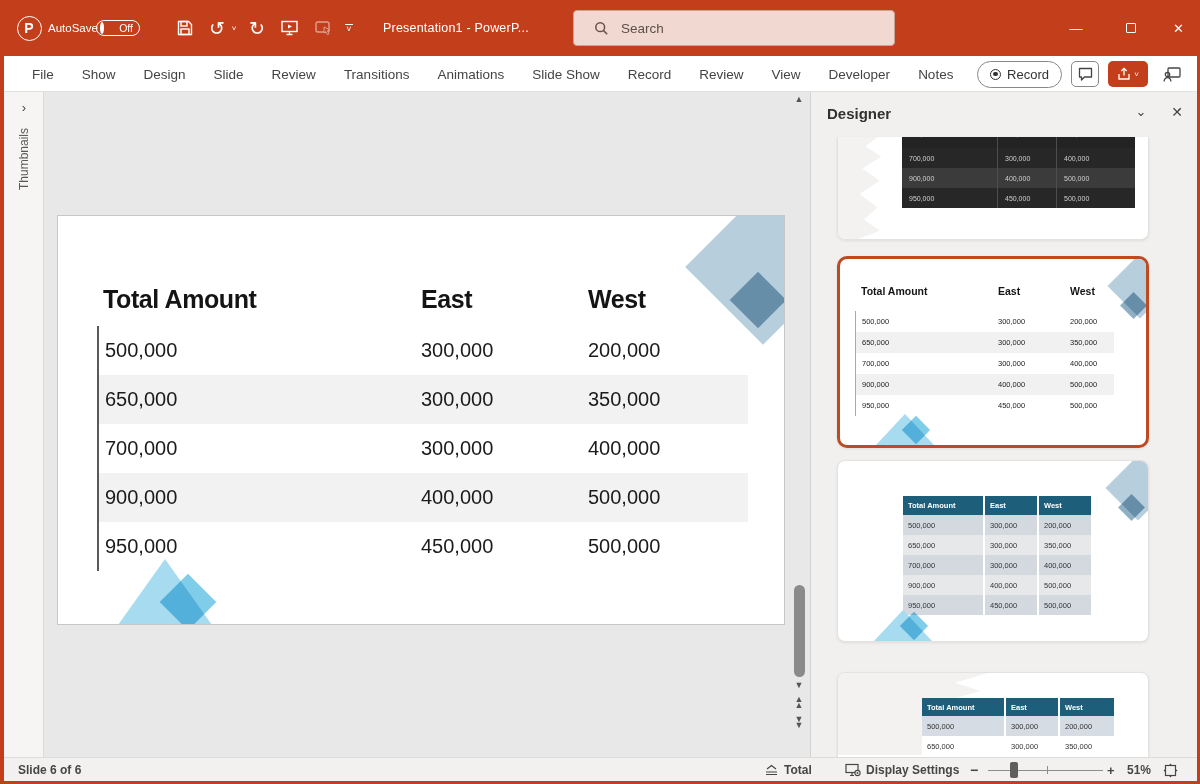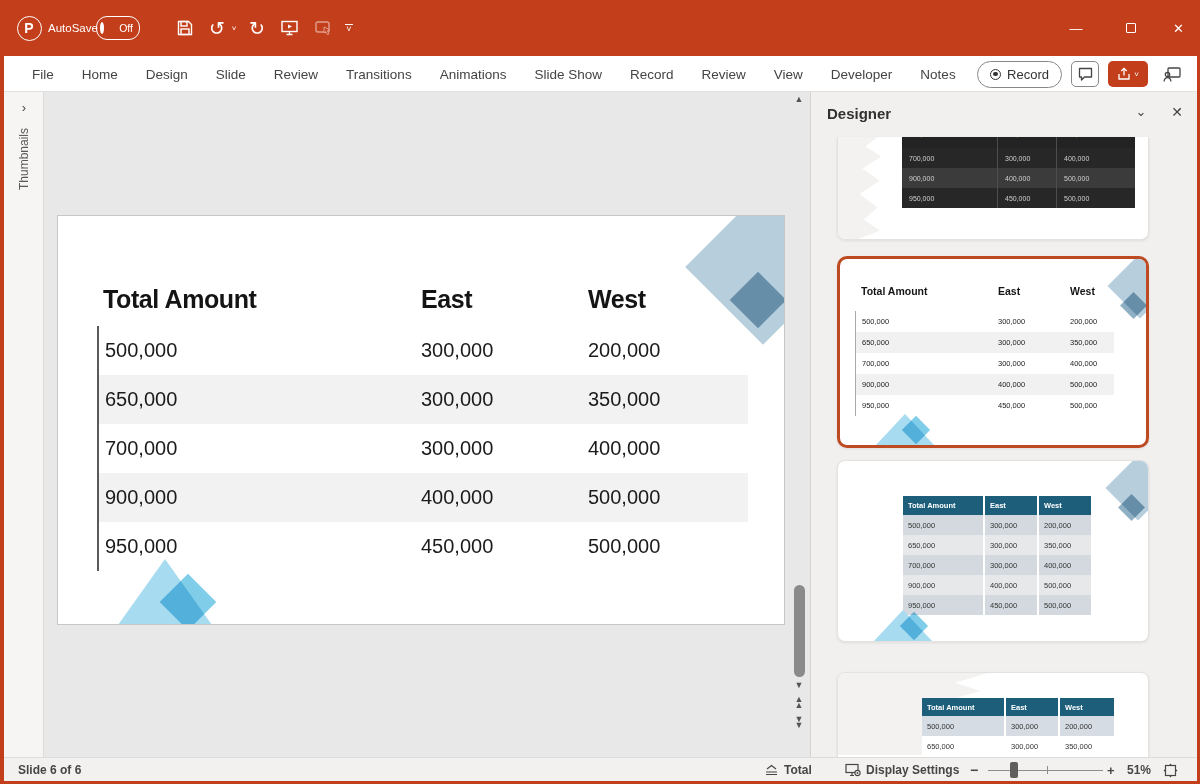--- a/index.html
+++ b/index.html
@@ -12,21 +12,21 @@
   .wb-right { right:0; top:56px; width:3px; bottom:0; }
   .wb-bottom { left:0; right:0; bottom:0; height:3px; }
 
   
   .titlebar { position:absolute; left:0; top:0; width:1200px; height:56px; background:#C33E1B; color:#fff; z-index:50; }
   .titlebar .item { position:absolute; top:0; height:56px; display:flex; align-items:center; justify-content:center; }
   .pp-logo { left:14px; width:30px; }
   .pp-logo .disc { width:25px; height:25px; border:1.8px solid #fff; border-radius:50%; display:flex; align-items:center; justify-content:center; font-weight:bold; font-size:14px; }
   .autosave-label { left:48px; font-size:11.5px; }
   .autosave-toggle { left:96px; }
-  .toggle-pill { width:44px; height:24px; border:1.5px solid #fff; border-radius:11px; display:flex; align-items:center; padding:0 6px 0 3px; gap:15px; }
+  .toggle-pill { width:44px; height:16px; border:1.5px solid #fff; border-radius:11px; display:flex; align-items:center; padding:0 6px 0 3px; gap:15px; }
   .toggle-knob { width:12px; height:12px; background:#fff; border-radius:50%; }
   .toggle-state { font-size:10.5px; color:#fff; }
   .qat-btn { width:30px; cursor:default; }
   .qat-save { left:170px; } .qat-undo { left:202px; font-size:19px; } .qat-undo-dd { left:228px; width:12px; font-size:8px; }
   .qat-redo { left:242px; font-size:19px; } .qat-present { left:274px; } .qat-pointer { left:308px; opacity:.5; }
   .qat-chevron { left:340px; width:18px; flex-direction:column; font-size:9px; line-height:5px; }
   .qat-chevron .bar { width:8px; border-top:1.2px solid #fff; margin-bottom:2px; }
   .doc-title { left:383px; font-size:12.5px; letter-spacing:.2px; }
   .searchbox { position:absolute; left:573px; top:10px; width:322px; height:36px; background:#F1D8D0; border:1px solid #C9A294; border-radius:4px; display:flex; align-items:center; padding-left:20px; gap:12px; }
   .searchbox .search-text { font-size:13.5px; color:#5D4F49; }
@@ -179,33 +179,41 @@
     <div class="item qat-btn qat-pointer">
       <svg width="19" height="18" viewBox="0 0 19 18">
           <rect x="2" y="3" width="13" height="10" rx="2" fill="none" stroke="#fff" stroke-width="1.4"></rect>
           <path d="M10 8l6 3-2.6.8 1.6 3-1.6.8-1.6-3L10 14z" fill="#C33E1B" stroke="#fff" stroke-width="1"></path>
         </svg>
     </div>
     <div class="item qat-btn qat-chevron">
         <div class="bar"></div>
         <span>˅</span>
       </div>
-
+    <div class="item doc-title">Presentation1  -  PowerP...</div>
+
+    <div class="searchbox">
+      <svg width="15" height="15" viewBox="0 0 15 15">
+          <circle cx="6.2" cy="6.2" r="4.4" fill="none" stroke="#6B5049" stroke-width="1.5"></circle>
+          <path d="M9.6 9.6l3.6 3.6" stroke="#6B5049" stroke-width="1.5"></path>
+        </svg>
+      <span class="search-text">Search</span>
+    </div>
 
     <div class="item win-ctrl wc-min">—</div>
     <div class="item win-ctrl wc-max">
         <div class="box"></div>
       </div>
     <div class="item win-ctrl wc-close">✕</div>
   </div>
 
   <div class="ribbon">
     <div class="rtabs">
         <span class="rtab">File</span>
-        <span class="rtab">Home</span>
+        <span class="rtab">Show</span>
         <span class="rtab">Design</span>
         <span class="rtab">Slide</span>
         <span class="rtab">Review</span>
         <span class="rtab">Transitions</span>
         <span class="rtab">Animations</span>
         <span class="rtab">Slide Show</span>
         <span class="rtab">Record</span>
         <span class="rtab">Review</span>
         <span class="rtab">View</span>
         <span class="rtab">Developer</span>

